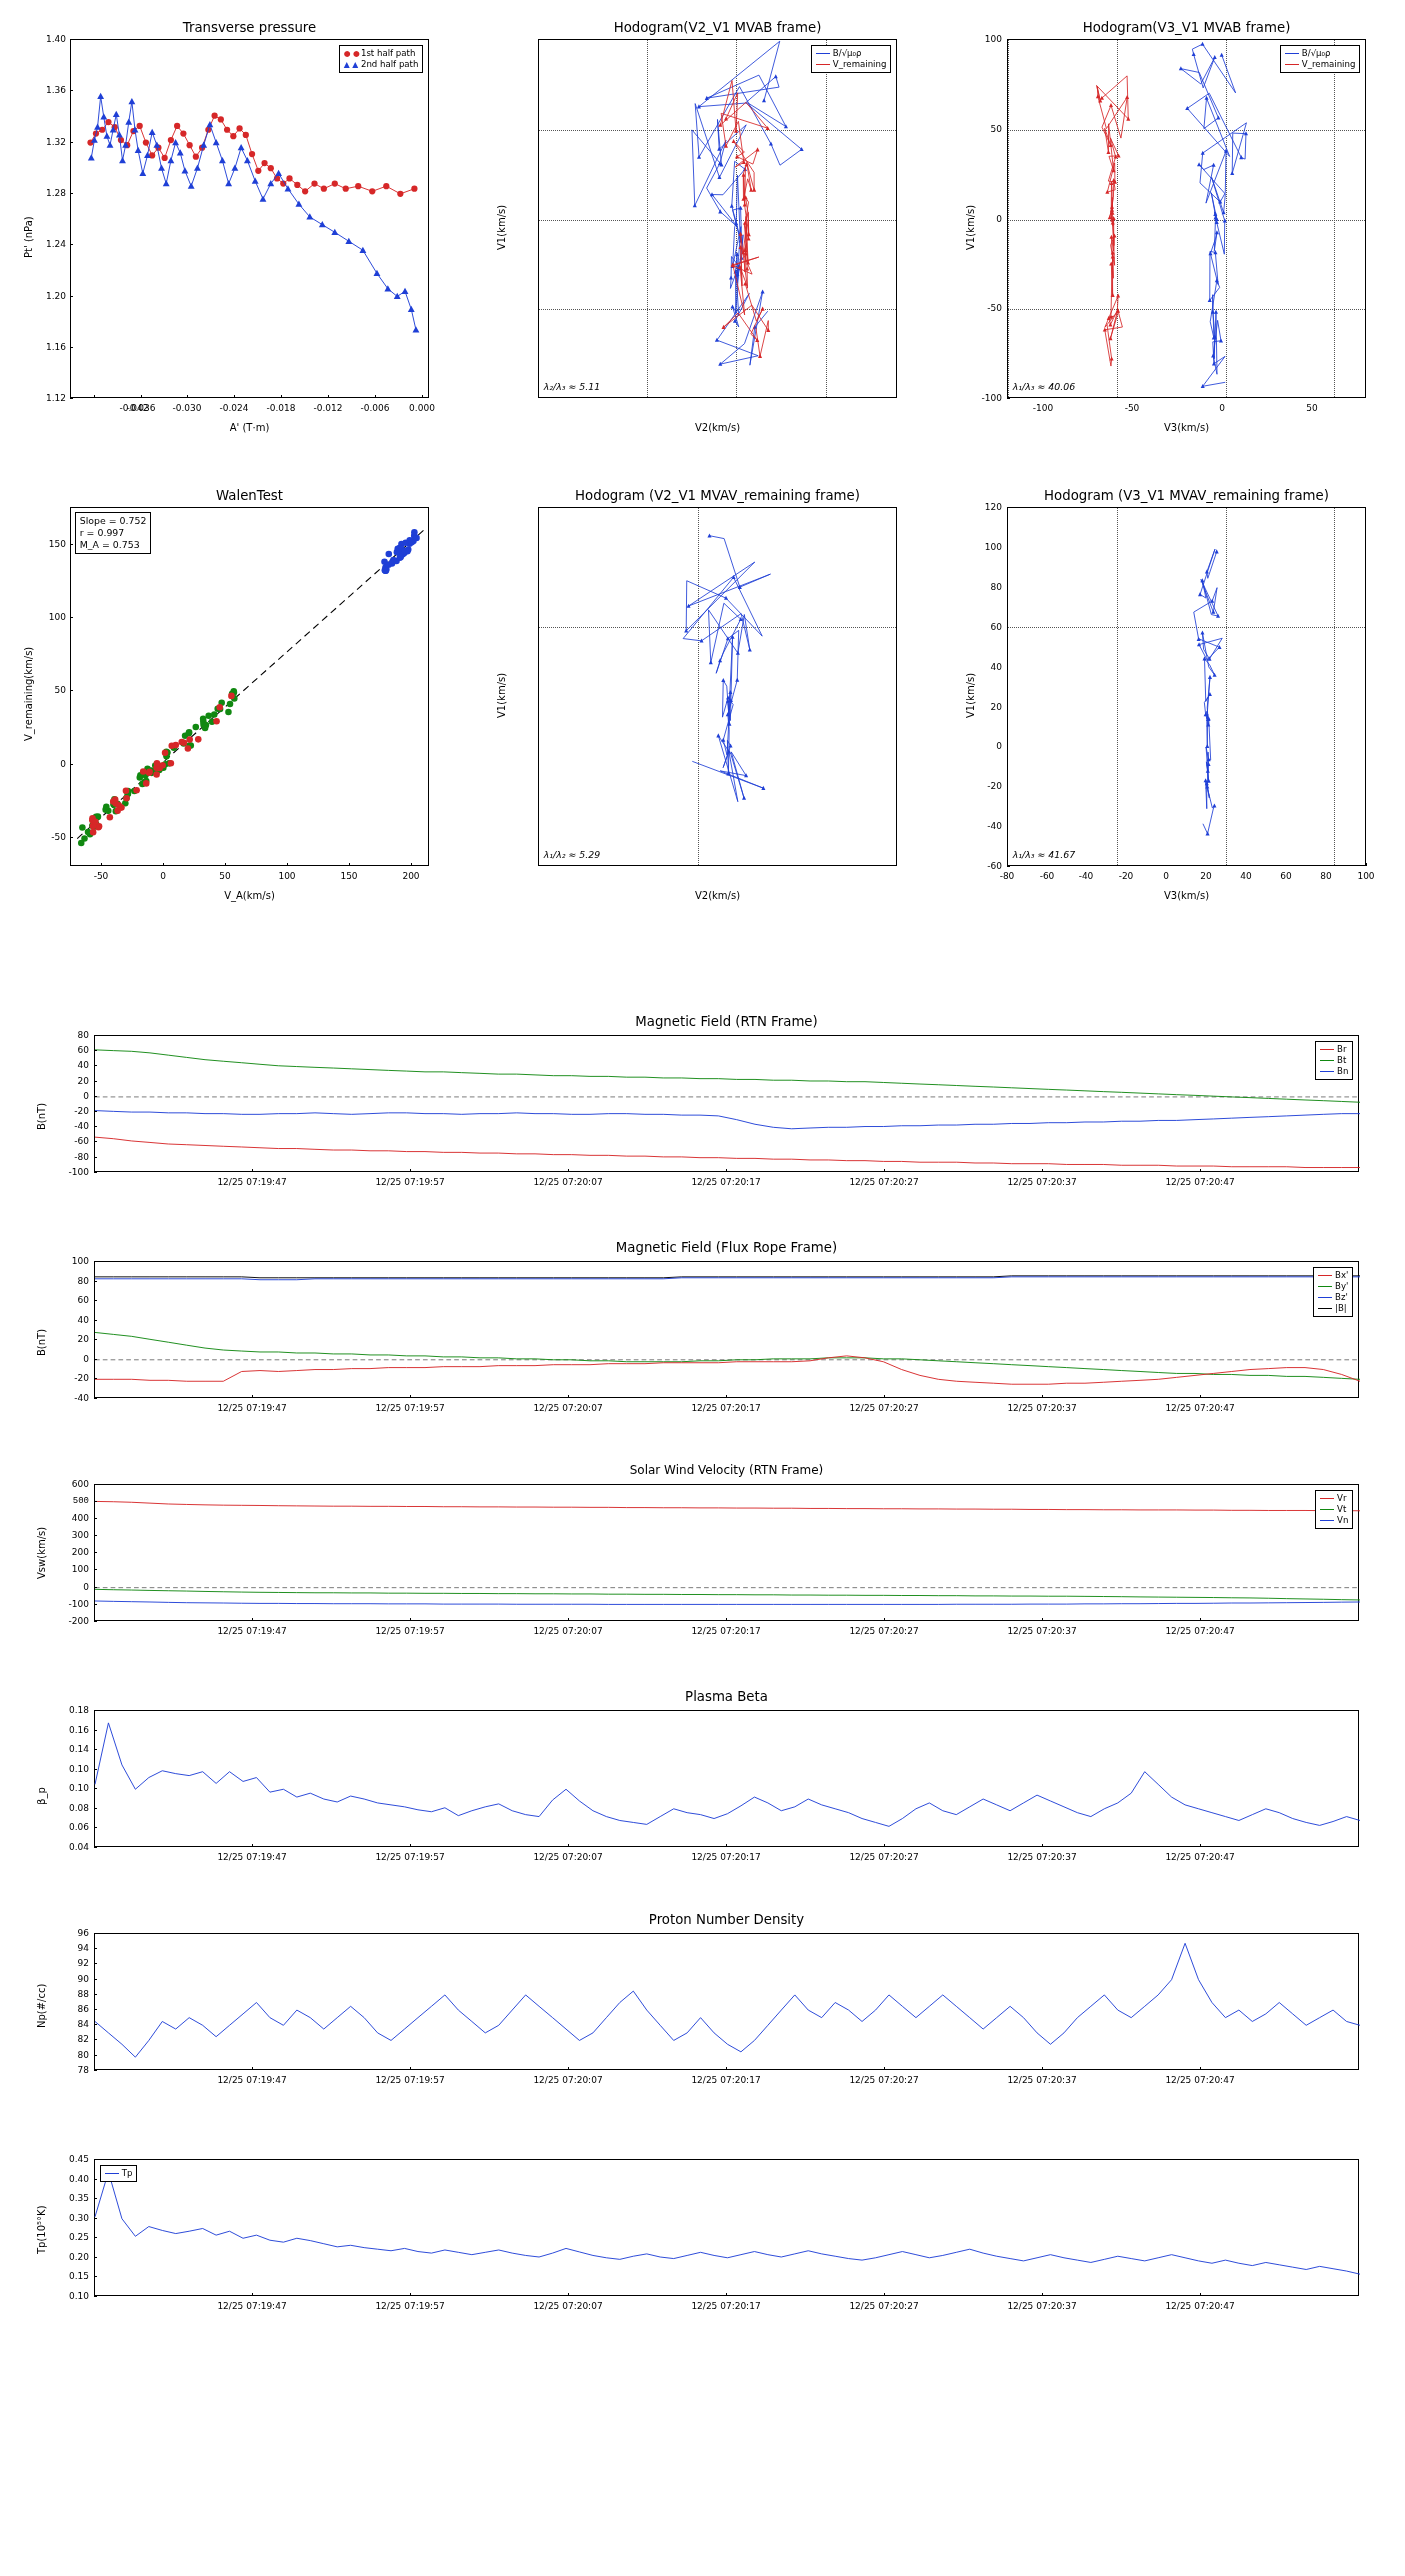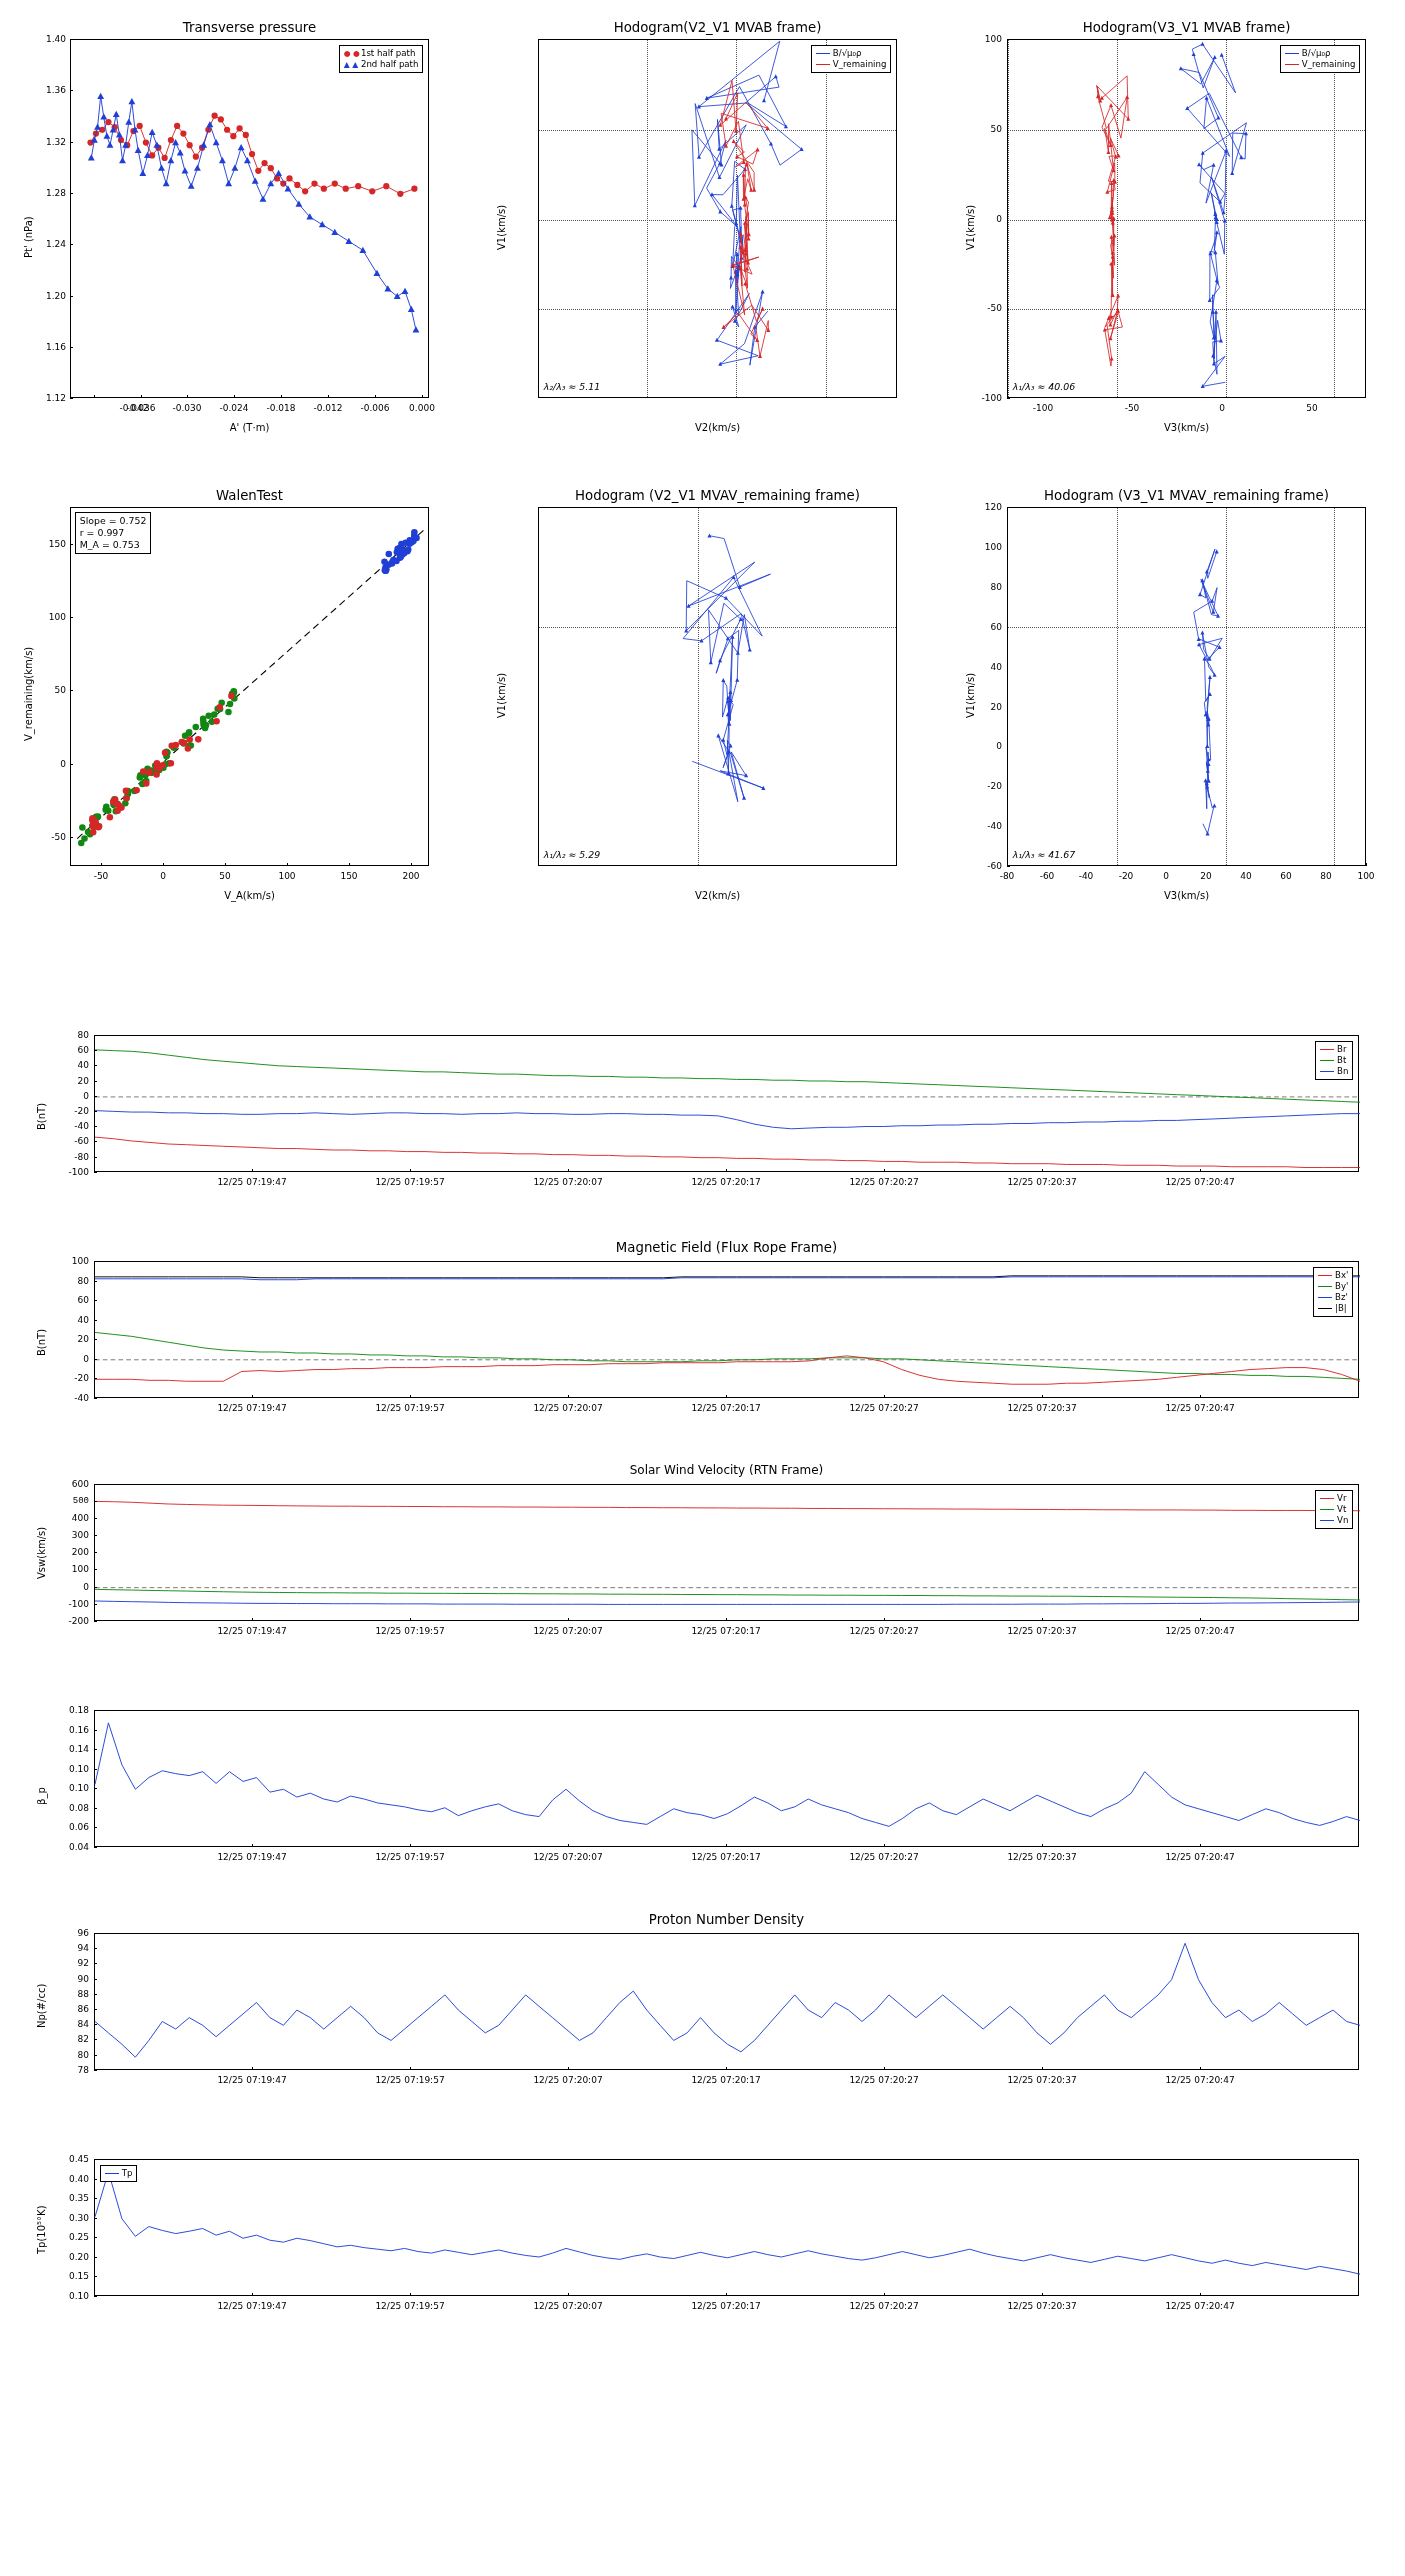--- a/index.html
+++ b/index.html
@@ -729,20 +729,21 @@
       <div class="annot" style="left:4.7px;bottom:4.7px;">λ₁/λ₃ ≈ 41.67</div>
     </div>
     <div class="ylab" style="left:28px;top:250px;">V1(km/s)</div>
     <div class="xlab" style="left:70px;top:422px;width:359px;">V3(km/s)</div>
     <div id="hod4-ticks"></div>
   </div>
 
   <div id="ts-stack">
       <div class="panel" style="left: 0px; top: 1007px; width: 1405px; height: 199px;">
         <div class="plot" style="left: 94px; top: 28px; width: 1265px; height: 137px;">
+          <div class="ptitle" style="top: -22px; font-size: 13.3px;">Magnetic Field (RTN Frame)</div>
           <svg width="1265" height="137" viewBox="0 0 1620 175">
             <line x1="0" y1="77.77777777777777" x2="1620" y2="77.77777777777777" class="zeroline"></line>
             <path d="M0.0 129.3L23.5 131.3L47.0 134.2L70.4 136.1L93.9 138.1L117.4 139.0L140.9 140.0L164.3 141.0L187.8 141.9L211.3 142.9L234.8 143.9L258.3 143.9L281.7 144.9L305.2 145.8L328.7 145.8L352.2 146.8L375.7 146.8L399.1 147.8L422.6 147.8L446.1 148.8L469.6 148.8L493.0 149.7L516.5 149.7L540.0 150.7L563.5 150.7L587.0 151.7L610.4 151.7L633.9 152.6L657.4 152.6L680.9 153.6L704.3 153.6L727.8 154.6L751.3 154.6L774.8 155.6L798.3 155.6L821.7 156.5L845.2 156.5L868.7 157.5L892.2 157.5L915.7 158.5L939.1 158.5L962.6 159.4L986.1 159.4L1009.6 160.4L1033.0 160.4L1056.5 161.4L1080.0 161.4L1103.5 161.4L1127.0 162.4L1150.4 162.4L1173.9 163.3L1197.4 163.3L1220.9 163.3L1244.3 164.3L1267.8 164.3L1291.3 164.3L1314.8 165.3L1338.3 165.3L1361.7 165.3L1385.2 166.3L1408.7 166.3L1432.2 166.3L1455.7 167.2L1479.1 167.2L1502.6 167.2L1526.1 167.2L1549.6 168.2L1573.0 168.2L1596.5 168.2L1620.0 168.2" stroke="#d62728" fill="none" stroke-width="1.2"></path>
             <path d="M0.0 17.5L23.5 18.5L47.0 19.4L70.4 21.4L93.9 24.3L117.4 27.2L140.9 30.1L164.3 32.1L187.8 34.0L211.3 36.0L234.8 37.9L258.3 38.9L281.7 39.9L305.2 40.8L328.7 41.8L352.2 42.8L375.7 43.8L399.1 44.7L422.6 45.7L446.1 45.7L469.6 46.7L493.0 47.6L516.5 48.6L540.0 48.6L563.5 49.6L587.0 50.6L610.4 50.6L633.9 51.5L657.4 51.5L680.9 52.5L704.3 52.5L727.8 53.5L751.3 53.5L774.8 54.4L798.3 54.4L821.7 55.4L845.2 55.4L868.7 56.4L892.2 56.4L915.7 57.4L939.1 57.4L962.6 58.3L986.1 58.3L1009.6 59.3L1033.0 60.3L1056.5 61.3L1080.0 62.2L1103.5 63.2L1127.0 64.2L1150.4 65.1L1173.9 66.1L1197.4 67.1L1220.9 68.1L1244.3 69.0L1267.8 70.0L1291.3 71.0L1314.8 71.9L1338.3 72.9L1361.7 73.9L1385.2 74.9L1408.7 75.8L1432.2 76.8L1455.7 77.8L1479.1 78.7L1502.6 79.7L1526.1 80.7L1549.6 81.7L1573.0 82.6L1596.5 83.6L1620.0 84.6" stroke="#118811" fill="none" stroke-width="1.2"></path>
             <path d="M0.0 95.3L23.5 96.3L47.0 97.2L70.4 97.2L93.9 98.2L117.4 98.2L140.9 99.2L164.3 99.2L187.8 100.1L211.3 100.1L234.8 99.2L258.3 99.2L281.7 98.2L305.2 99.2L328.7 100.1L352.2 99.2L375.7 98.2L399.1 98.2L422.6 99.2L446.1 99.2L469.6 100.1L493.0 99.2L516.5 99.2L540.0 98.2L563.5 99.2L587.0 99.2L610.4 100.1L633.9 100.1L657.4 99.2L680.9 99.2L704.3 100.1L727.8 100.1L751.3 101.1L774.8 101.1L798.3 102.1L821.7 106.9L845.2 112.8L868.7 116.7L892.2 118.6L915.7 117.6L939.1 116.7L962.6 116.7L986.1 115.7L1009.6 115.7L1033.0 114.7L1056.5 114.7L1080.0 113.8L1103.5 113.8L1127.0 112.8L1150.4 112.8L1173.9 111.8L1197.4 111.8L1220.9 110.8L1244.3 110.8L1267.8 109.9L1291.3 109.9L1314.8 108.9L1338.3 108.9L1361.7 107.9L1385.2 107.9L1408.7 106.9L1432.2 106.0L1455.7 105.0L1479.1 104.0L1502.6 103.1L1526.1 102.1L1549.6 101.1L1573.0 100.1L1596.5 99.2L1620.0 99.2" stroke="#1f3fd6" fill="none" stroke-width="1.2"></path>
           </svg>
           <div class="legend" style="right: 4.7px; top: 4.7px;">
             <div class="row">
               <span class="swatch" style="background: rgb(214, 39, 40);"></span>
               <span>Br</span>
@@ -907,20 +908,21 @@
         <div class="tmarkx" style="left: 726px; top: 162px; bottom: auto;"></div>
         <div class="tick tickx" style="left: 884px; top: 170px;">12/25 07:20:27</div>
         <div class="tmarkx" style="left: 884px; top: 162px; bottom: auto;"></div>
         <div class="tick tickx" style="left: 1042px; top: 170px;">12/25 07:20:37</div>
         <div class="tmarkx" style="left: 1042px; top: 162px; bottom: auto;"></div>
         <div class="tick tickx" style="left: 1200px; top: 170px;">12/25 07:20:47</div>
         <div class="tmarkx" style="left: 1200px; top: 162px; bottom: auto;"></div>
       </div>
       <div class="panel" style="left: 0px; top: 1682px; width: 1405px; height: 199px;">
         <div class="plot" style="left: 94px; top: 28px; width: 1265px; height: 137px;">
+          <div class="ptitle" style="top: -22px; font-size: 13.3px;">Plasma Beta</div>
           <svg width="1265" height="137" viewBox="0 0 1620 175">
             <path d="M0.0 93.7L17.2 15.0L34.5 68.8L51.7 100.0L68.9 85.0L86.2 76.3L103.4 80.0L120.6 82.5L137.9 77.5L155.1 92.5L172.3 77.5L189.6 90.0L206.8 85.0L224.0 103.7L241.3 100.0L258.5 110.0L275.7 105.0L293.0 112.5L310.2 116.3L327.4 108.7L344.7 112.5L361.9 117.5L379.1 120.0L396.4 122.5L413.6 126.3L430.9 128.8L448.1 123.7L465.3 133.8L482.6 127.5L499.8 122.5L517.0 118.7L534.3 127.5L551.5 132.5L568.7 135.0L586.0 113.8L603.2 100.0L620.4 115.0L637.7 127.5L654.9 135.0L672.1 140.0L689.4 142.5L706.6 145.0L723.8 135.0L741.1 125.0L758.3 130.0L775.5 132.5L792.8 137.5L810.0 131.3L827.2 121.2L844.5 110.0L861.7 117.5L878.9 127.5L896.2 122.5L913.4 112.5L930.6 120.0L947.9 125.0L965.1 130.0L982.3 137.5L999.6 142.5L1016.8 147.5L1034.0 137.5L1051.3 125.0L1068.5 117.5L1085.7 127.5L1103.0 132.5L1120.2 122.5L1137.4 112.5L1154.7 120.0L1171.9 127.5L1189.1 117.5L1206.4 107.5L1223.6 115.0L1240.9 122.5L1258.1 130.0L1275.3 135.0L1292.6 125.0L1309.8 117.5L1327.0 105.0L1344.3 77.5L1361.5 93.7L1378.7 110.0L1396.0 120.0L1413.2 125.0L1430.4 130.0L1447.7 135.0L1464.9 140.0L1482.1 132.5L1499.4 125.0L1516.6 130.0L1533.8 137.5L1551.1 142.5L1568.3 146.3L1585.5 141.3L1602.8 135.0L1620.0 140.0" stroke="#1f3fd6" fill="none" stroke-width="1.2"></path>
           </svg>
         </div>
         <div class="ylab" style="left: 36px; top: 123px; font-size: 10px;">β_p</div>
         <div class="tick ticky" style="left: 48px; width: 41px; top: 165px;">0.04</div>
         <div class="tmarky" style="left: 94px; top: 165px;"></div>
         <div class="tick ticky" style="left: 48px; width: 41px; top: 145px;">0.06</div>
         <div class="tmarky" style="left: 94px; top: 145px;"></div>
         <div class="tick ticky" style="left: 48px; width: 41px; top: 126px;">0.08</div>

